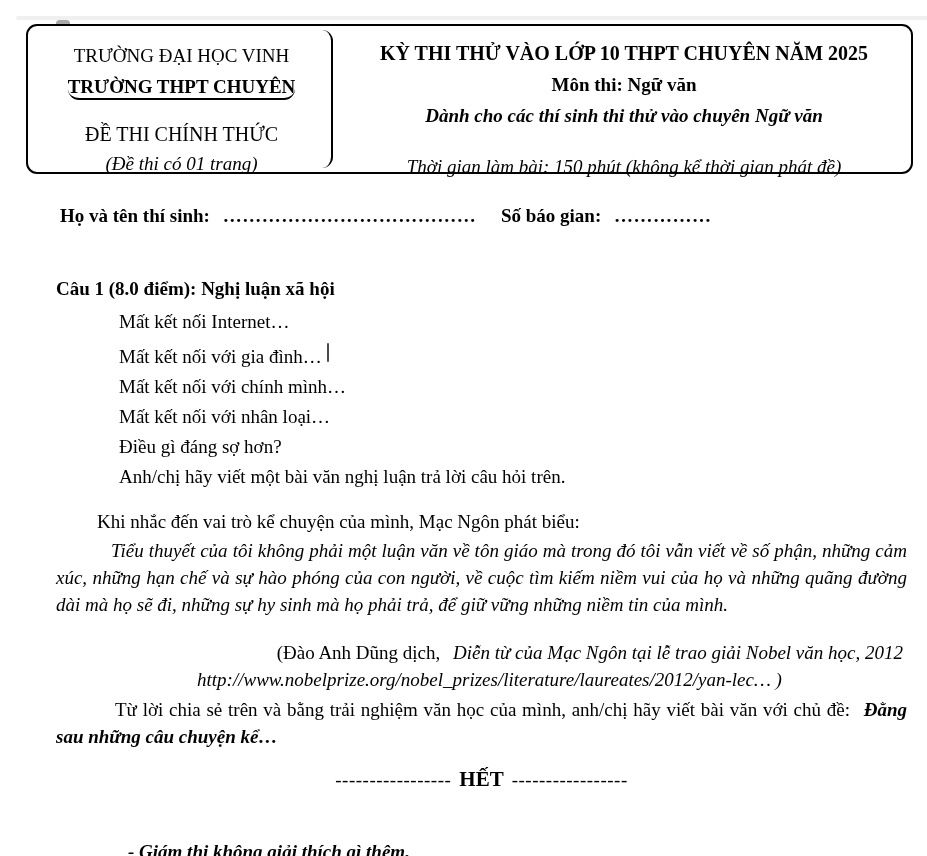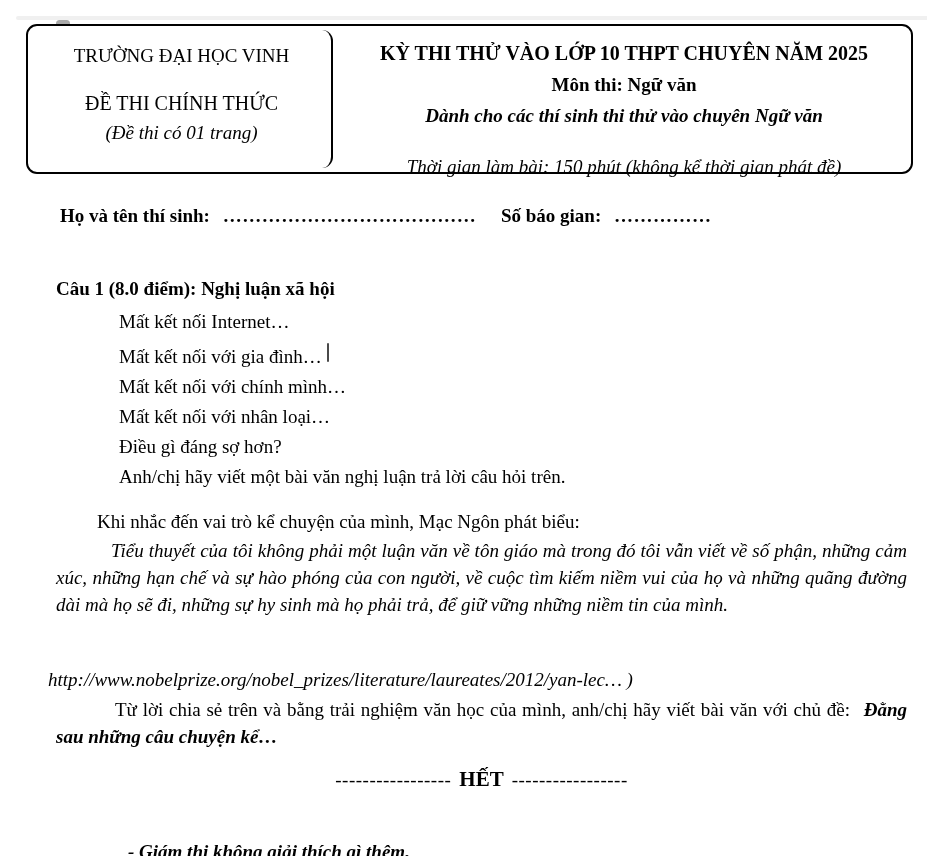--- a/index.html
+++ b/index.html
@@ -36,21 +36,21 @@
 
   .q-heading { position:absolute; left:40px; font-size:19px; font-weight:bold; }
   .q1-heading { top:262px; }
   .q1-lines { position:absolute; left:95px; top:289px; font-size:19px; line-height:26px; }
 
   .q2-heading { top:469px; }
   .q2-intro { position:absolute; left:81px; top:495px; font-size:19px; }
   .q2-quote { position:absolute; left:40px; top:521px; width:851px; font-size:19px; font-style:italic; line-height:27px; text-align:justify; text-indent:55px; }
   .cite1 { position:absolute; left:40px; top:626px; width:851px; text-align:right; font-size:19px; }
   .cite1 .it { font-style:italic; }
-  .cite2 { position:absolute; left:28px; top:653px; width:851px; text-align:left; font-size:19px; font-style:italic; padding-right:16px; }
+  .cite2 { position:absolute; left:56px; top:653px; width:851px; text-align:center; font-size:19px; font-style:italic; padding-right:16px; }
   .task { position:absolute; left:40px; top:680px; width:851px; font-size:19px; line-height:27px; text-align:justify; text-indent:55px; }
   .task .topic { font-weight:bold; font-style:italic; }
 
   .end-line { position:absolute; left:40px; top:751px; width:851px; text-align:center; font-size:19px; letter-spacing:0.5px; }
   .end-line .het { font-weight:bold; font-size:21px; letter-spacing:0; }
 
   .note1 { position:absolute; left:68px; top:849px; font-size:19px; font-style:italic; }
   .note2 { position:absolute; left:112px; top:825px; font-size:19px; font-style:italic;font-weight:bold; }
 
   .caret { display:inline-block; width:2px; height:19px; background:#4a4a4a; vertical-align:-3px; margin-left:1px; }
@@ -60,20 +60,21 @@
 
 <div class="page">
 
   <div class="top-strip">
     <div class="ruler-marker"></div>
   </div>
 
   <div class="header-box">
     <div class="hcell hcell-left">
       <div class="hl1">TRƯỜNG ĐẠI HỌC VINH</div>
+      <div class="hl2"><span class="underlined">TRƯỜNG THPT CHUYÊN</span></div>
       <div class="hl3">ĐỀ THI CHÍNH THỨC</div>
       <div class="hl4">(Đề thi có 01 trang)</div>
     </div>
     <div class="hcell hcell-right">
       <div class="hr1">KỲ THI THỬ VÀO LỚP 10 THPT CHUYÊN NĂM 2025</div>
       <div class="hr2">Môn thi: Ngữ văn</div>
       <div class="hr3">Dành cho các thí sinh thi thử vào chuyên Ngữ văn</div>
       <div class="hr4">Thời gian làm bài: 150 phút (không kể thời gian phát đề)</div>
     </div>
   </div>
@@ -90,20 +91,23 @@
     <div><span>Mất kết nối Internet…</span></div>
     <div><span>Mất kết nối với gia đình…</span><span class="caret"></span></div>
     <div><span>Mất kết nối với chính mình…</span></div>
     <div><span>Mất kết nối với nhân loại…</span></div>
     <div><span>Điều gì đáng sợ hơn?</span></div>
     <div><span>Anh/chị hãy viết một bài văn nghị luận trả lời câu hỏi trên.</span></div>
   </div>
 
   <div class="q2-intro">Khi nhắc đến vai trò kể chuyện của mình, Mạc Ngôn phát biểu:</div>
   <p class="q2-quote">Tiểu thuyết của tôi không phải một luận văn về tôn giáo mà trong đó tôi vẫn viết về số phận, những cảm xúc, những hạn chế và sự hào phóng của con người, về cuộc tìm kiếm niềm vui của họ và những quãng đường dài mà họ sẽ đi, những sự hy sinh mà họ phải trả, để giữ vững những niềm tin của mình.</p>
+  <div class="cite1">
+    <span>(Đào Anh Dũng dịch, </span><span class="it">Diễn từ của Mạc Ngôn tại lễ trao giải Nobel văn học, 2012</span>
+  </div>
   <div class="cite2">
     <span>http://www.nobelprize.org/nobel_prizes/literature/laureates/2012/yan-lec… )</span>
   </div>
   <p class="task">
     <span>Từ lời chia sẻ trên và bằng trải nghiệm văn học của mình, anh/chị hãy viết bài văn với chủ đề: </span><span class="topic">Đằng sau những câu chuyện kể…</span>
   </p>
 
   <div class="end-line">
     <span>-----------------</span><span class="het">HẾT</span><span>-----------------</span>
   </div>

